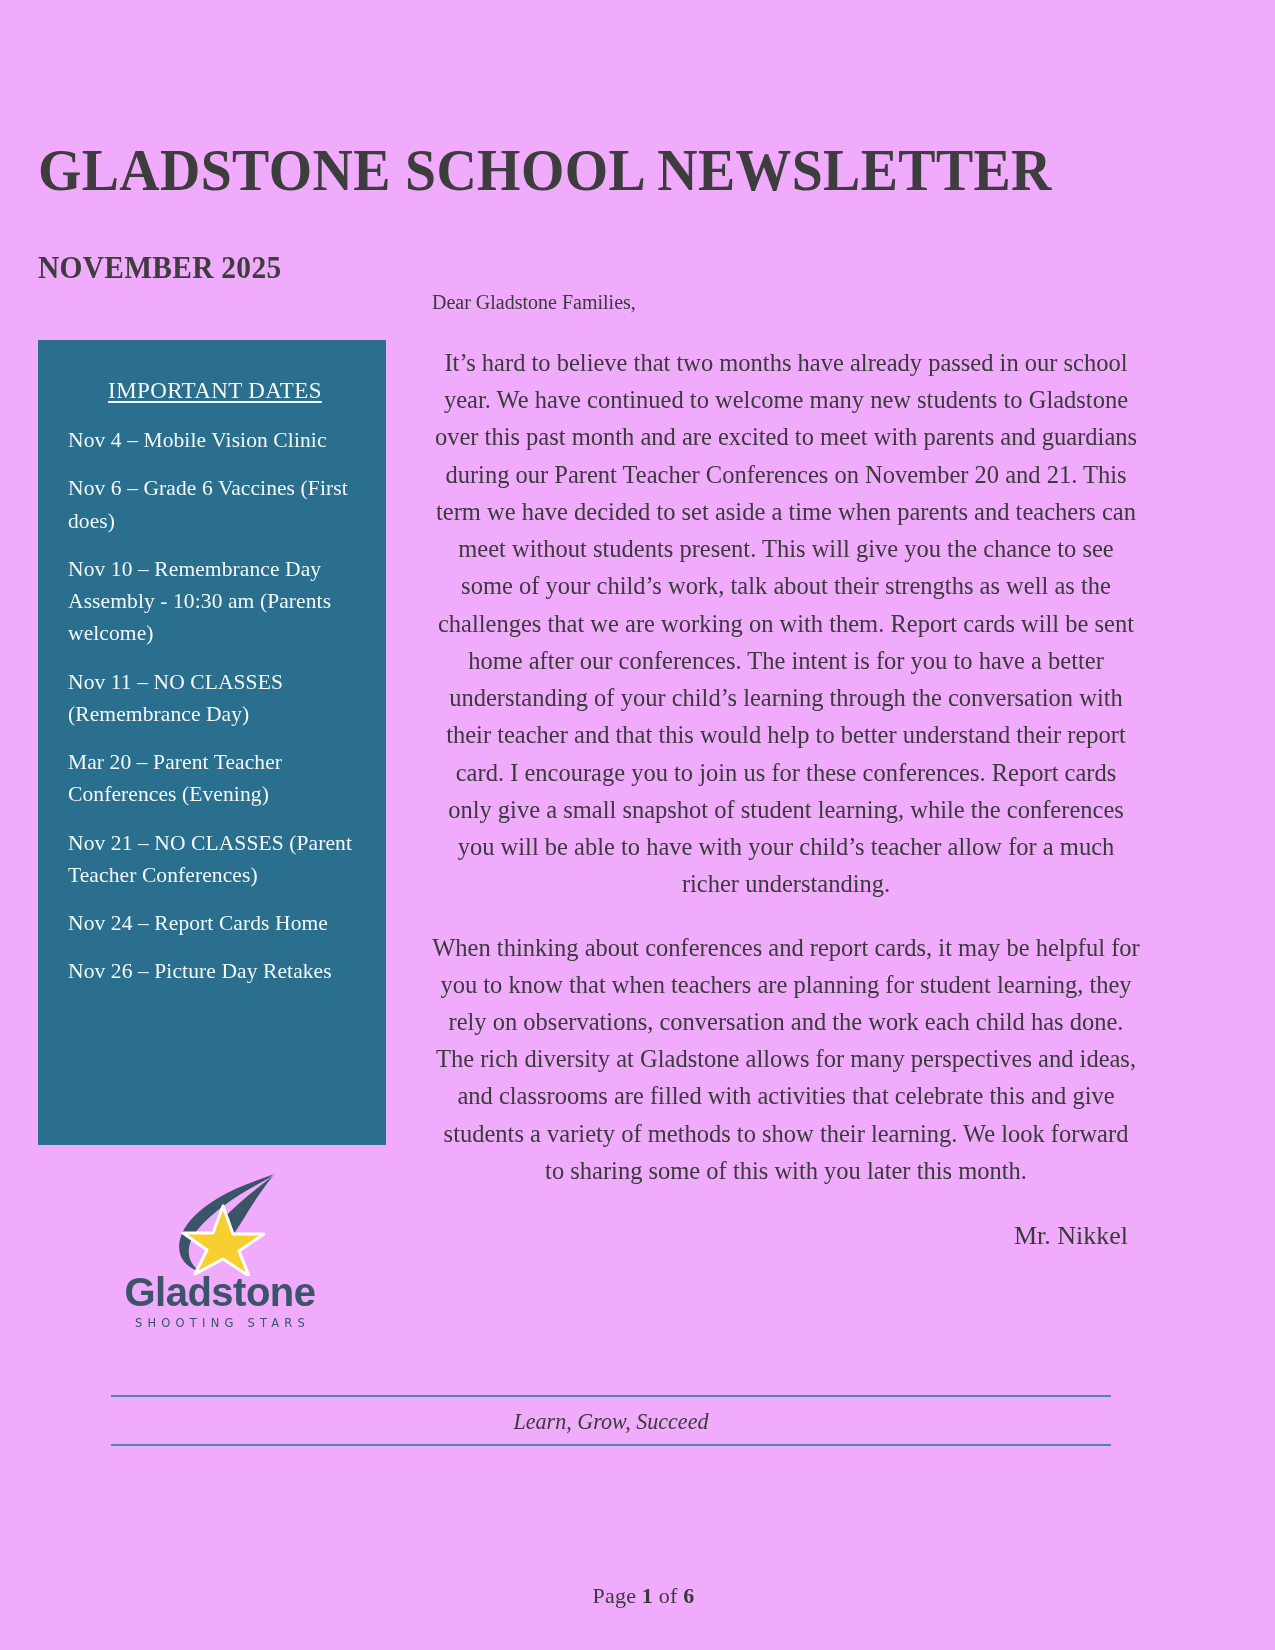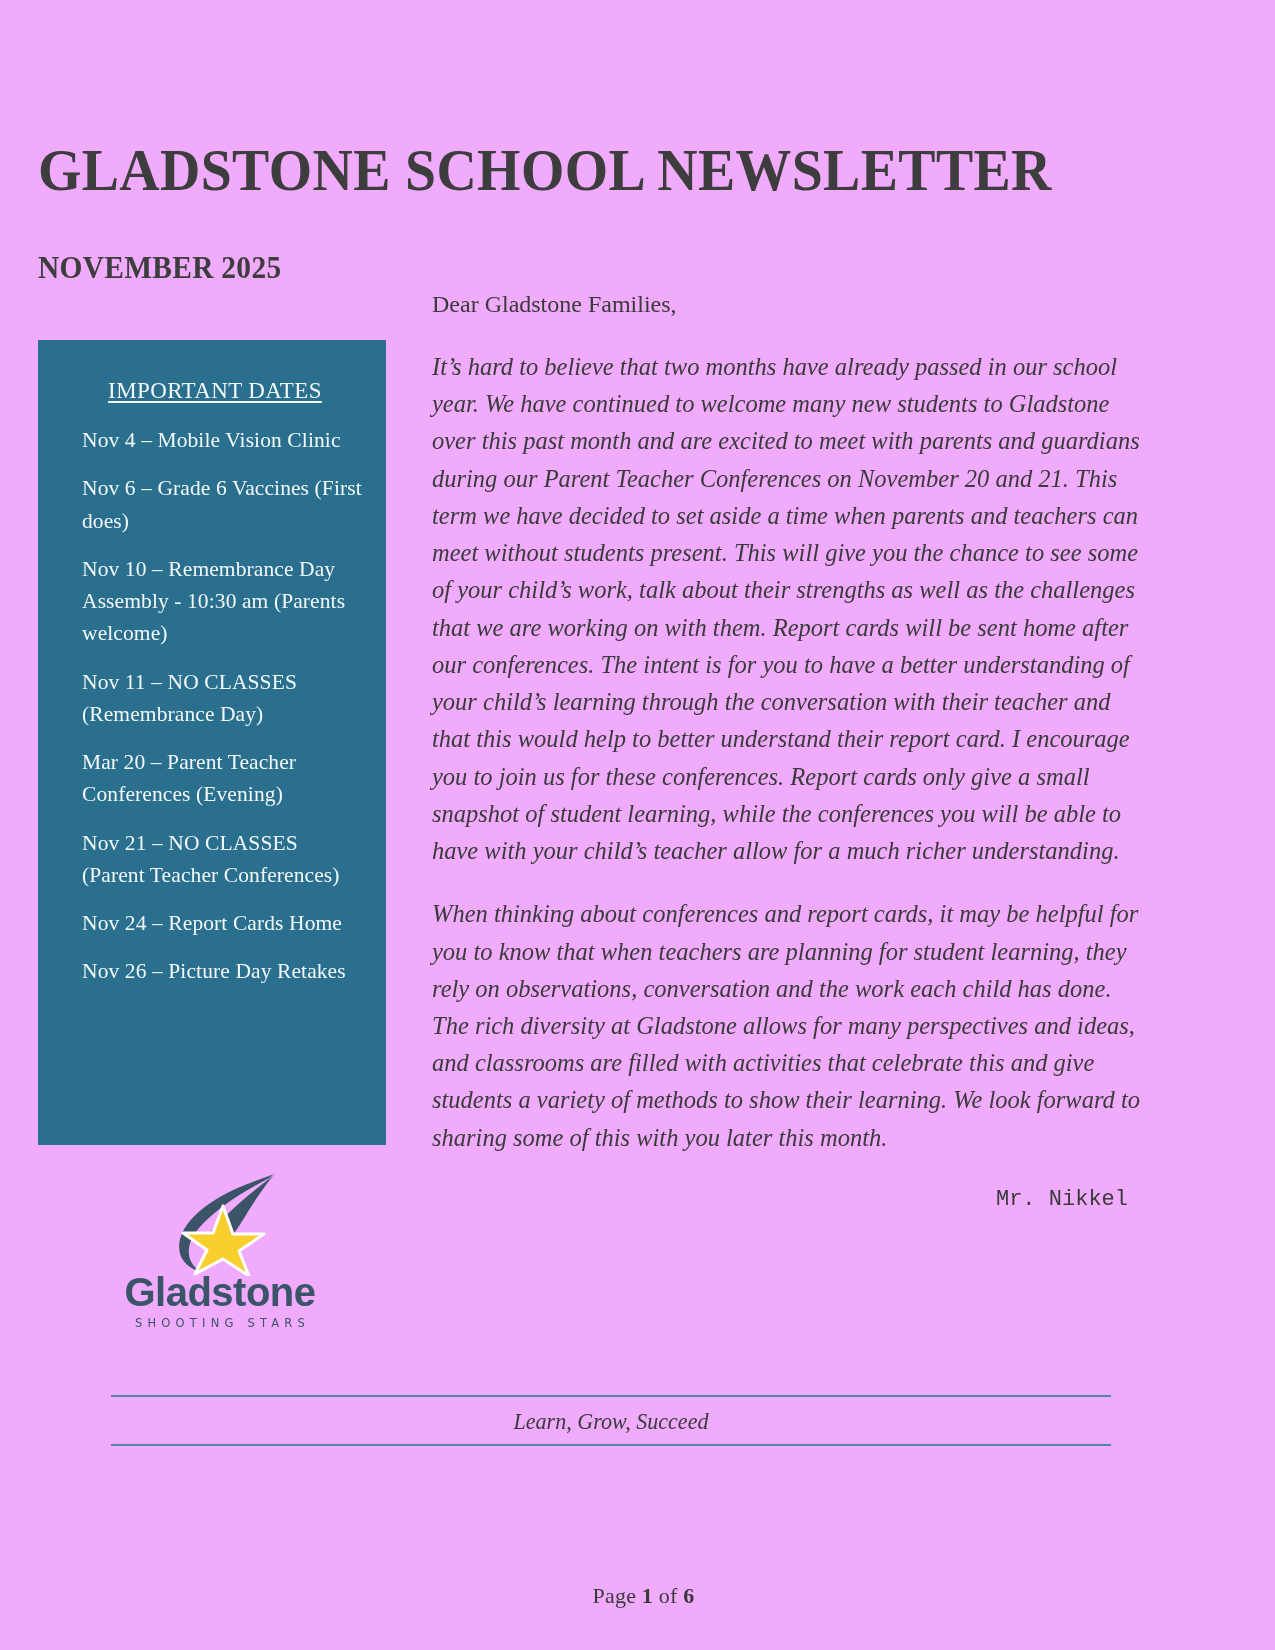--- a/index.html
+++ b/index.html
@@ -80,21 +80,21 @@
   }
   .sidebar-list {
     margin: 0;
     padding: 0;
     list-style: none;
   }
   .sidebar-item {
     color: #f4f9fb;
     font-size: 21.5px;
     line-height: 1.50;
-    margin: 0 0 16px 16px;
+    margin: 0 0 16px 2px;
     font-family: "Liberation Serif", "DejaVu Serif", serif;
     letter-spacing: 0.1px;
   }
 
   
   .logo-wrap {
     position: absolute;
     left: 105px;
     top: 1168px;
     width: 230px;
@@ -127,41 +127,39 @@
   }
 
   
   .body-col {
     position: absolute;
     left: 432px;
     top: 292px;
     width: 708px;
   }
   .salutation {
-    font-size: 24px;
+    font-size: 20px;
     line-height: 1.0;
     margin: 0 0 32px 0;
     color: #3a3a3a;
   }
   .body-par {
     font-size: 24.5px;
     line-height: 1.52;
     margin: 0 0 26px 0;
     color: #3a3a3a;
-    text-align: left;
-    font-style: italic;
+    text-align: center;
   }
   .signature {
-    font-size: 22px;
+    font-size: 26px;
     line-height: 1.3;
     margin: 30px 0 0 0;
     text-align: right;
     color: #3a3a3a;
     padding-right: 12px;
-    font-family: Liberation Mono, monospace;
   }
 
   
   .footer {
     position: absolute;
     left: 111px;
     top: 1395px;
     width: 1000px;
   }
   .footer-rule {

